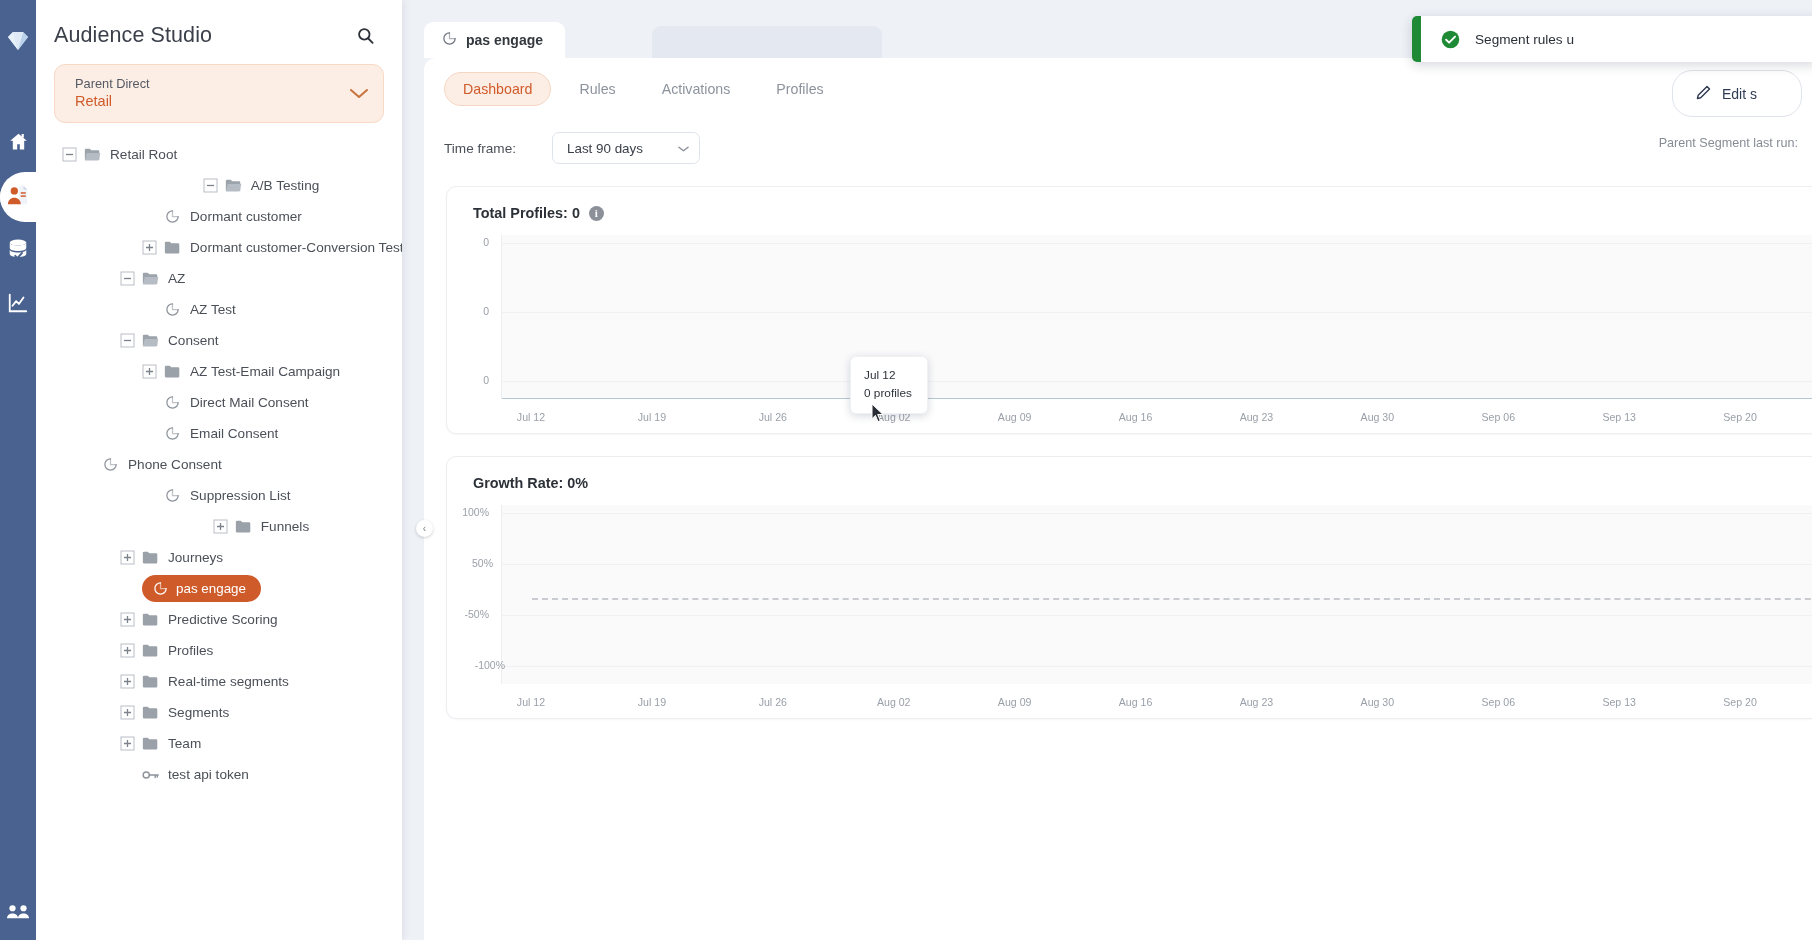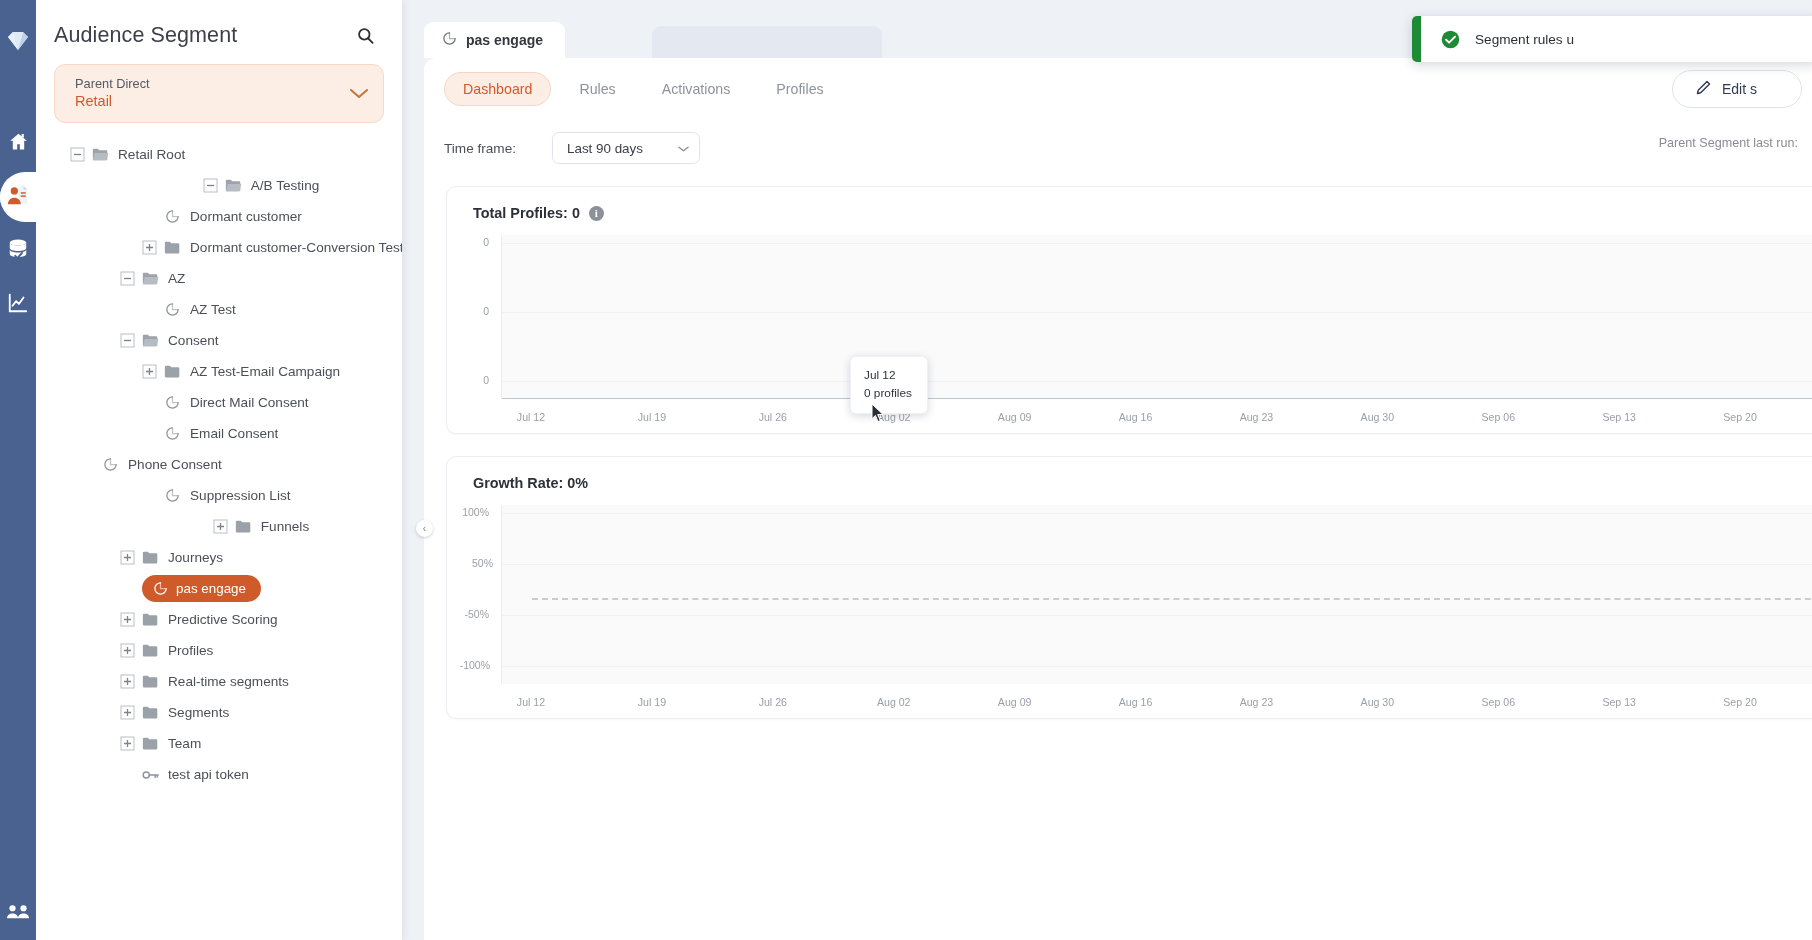--- a/index.html
+++ b/index.html
@@ -101,21 +101,21 @@
   .tf-select {
     margin-left: 36px; width: 148px; height: 32px; border: 1px solid #dfe3ea; border-radius: 7px;
     background: #fff; display: flex; align-items: center; justify-content: space-between;
     padding: 0 10px 0 14px; font-size: 13.4px; color: #3b4049; cursor: pointer;
   }
   .lastrun {
     position: absolute; right: 34px; top: 30px; font-size: 12.6px; color: #868c96; white-space: nowrap;
   }
 
   .edit-btn {
-    position: absolute; right: 30px; top: 12px; height: 38px; min-width: 130px;
+    position: absolute; right: 30px; top: 12px; height: 47px; min-width: 130px;
     border: 1px solid #dfe3ea; border-radius: 20px; background: #fff;
     display: flex; align-items: center; gap: 10px; padding: 0 22px;
     font-size: 14px; color: #2f3a53; cursor: pointer;
   }
 
   
   .card {
     margin: 22px 0 0 22px; margin-right: -60px; background: #fff;
     border: 1px solid #eceef2; border-radius: 10px; padding: 18px 0 8px 0;
     box-shadow: 0 1px 2px rgba(40,50,70,0.04);
@@ -240,21 +240,21 @@
             <circle cx="18" cy="5" r="3.4"></circle>
           <path d="M0 16c0-3.2 2.7-5.3 6-5.3s6 2.1 6 5.3z"></path>
           <path d="M12 16c0-3.2 2.7-5.3 6-5.3s6 2.1 6 5.3z"></path>
         </svg>
       </span>
     </div>
   </div>
 
   <div class="sidebar">
     <div class="sb-header">
-      <div class="sb-title">Audience Segment</div>
+      <div class="sb-title">Audience Studio</div>
       <div class="sb-search">
         <svg width="19" height="19" viewBox="0 0 24 24" fill="none" stroke="#2c3138" stroke-width="2.3">
           <circle cx="10.5" cy="10.5" r="6.6"></circle>
             <path d="M15.5 15.8L21 21.3" stroke-linecap="round"></path>
         </svg>
       </div>
     </div>
 
     <div class="parent-seg">
       <div>
@@ -262,21 +262,21 @@
         <div class="ps-value">Retail</div>
       </div>
       <div class="ps-chev">
         <svg width="20" height="13" viewBox="0 0 20 13" fill="none" stroke="#c8743f" stroke-width="2.1">
           <path d="M2 3l8 7 8-7" stroke-linecap="round" stroke-linejoin="round"></path>
         </svg>
       </div>
     </div>
 
     <div class="tree" id="tree">
-        <div class="tnode" style="padding-left: 34px; align-items: center;">
+        <div class="tnode" style="padding-left: 26px; align-items: center;">
           <span class="toggle">
             <svg width="15" height="15" viewBox="0 0 15 15">
               <rect x="1" y="1" width="13" height="13" fill="#fff" stroke="#b9bec6"></rect>
               <path d="M4 7.5h7" stroke="#7c828b" stroke-width="1.3"></path>
             </svg>
           </span>
           <span class="ficon">
             <svg width="17" height="15" viewBox="0 0 20 17">
               <path d="M1 3a1.4 1.4 0 0 1 1.4-1.4h4.4L8.6 3.6h8A1.4 1.4 0 0 1 18 5v9.6H1z" fill="#9ca3ab"></path>
               <path d="M3.2 6.6h16L17 15.6H1z" fill="#b6bcc4"></path>
@@ -621,21 +621,21 @@
             <div class="pgrid">
               <div class="gline" style="top: 8px;"></div>
               <div class="gline" style="top: 59px;"></div>
               <div class="gline" style="top: 110px;"></div>
               <div class="gline" style="top: 161px;"></div>
               <div class="dashline" style="top: 93px;"></div>
             </div>
             <div class="ylab" style="top: 1px; left: 0px;">100%</div>
             <div class="ylab" style="top: 52px; left: 4px;">50%</div>
             <div class="ylab" style="top: 103px; left: 0px;">-50%</div>
-            <div class="ylab" style="top: 154px; left: 1px;">-100%</div>
+            <div class="ylab" style="top: 154px; left: 16px;">-100%</div>
             <div class="xlab" style="left: 84px;">Jul 12</div>
             <div class="xlab" style="left: 204.909px;">Jul 19</div>
             <div class="xlab" style="left: 325.818px;">Jul 26</div>
             <div class="xlab" style="left: 446.727px;">Aug 02</div>
             <div class="xlab" style="left: 567.636px;">Aug 09</div>
             <div class="xlab" style="left: 688.545px;">Aug 16</div>
             <div class="xlab" style="left: 809.455px;">Aug 23</div>
             <div class="xlab" style="left: 930.364px;">Aug 30</div>
             <div class="xlab" style="left: 1051.27px;">Sep 06</div>
             <div class="xlab" style="left: 1172.18px;">Sep 13</div>

